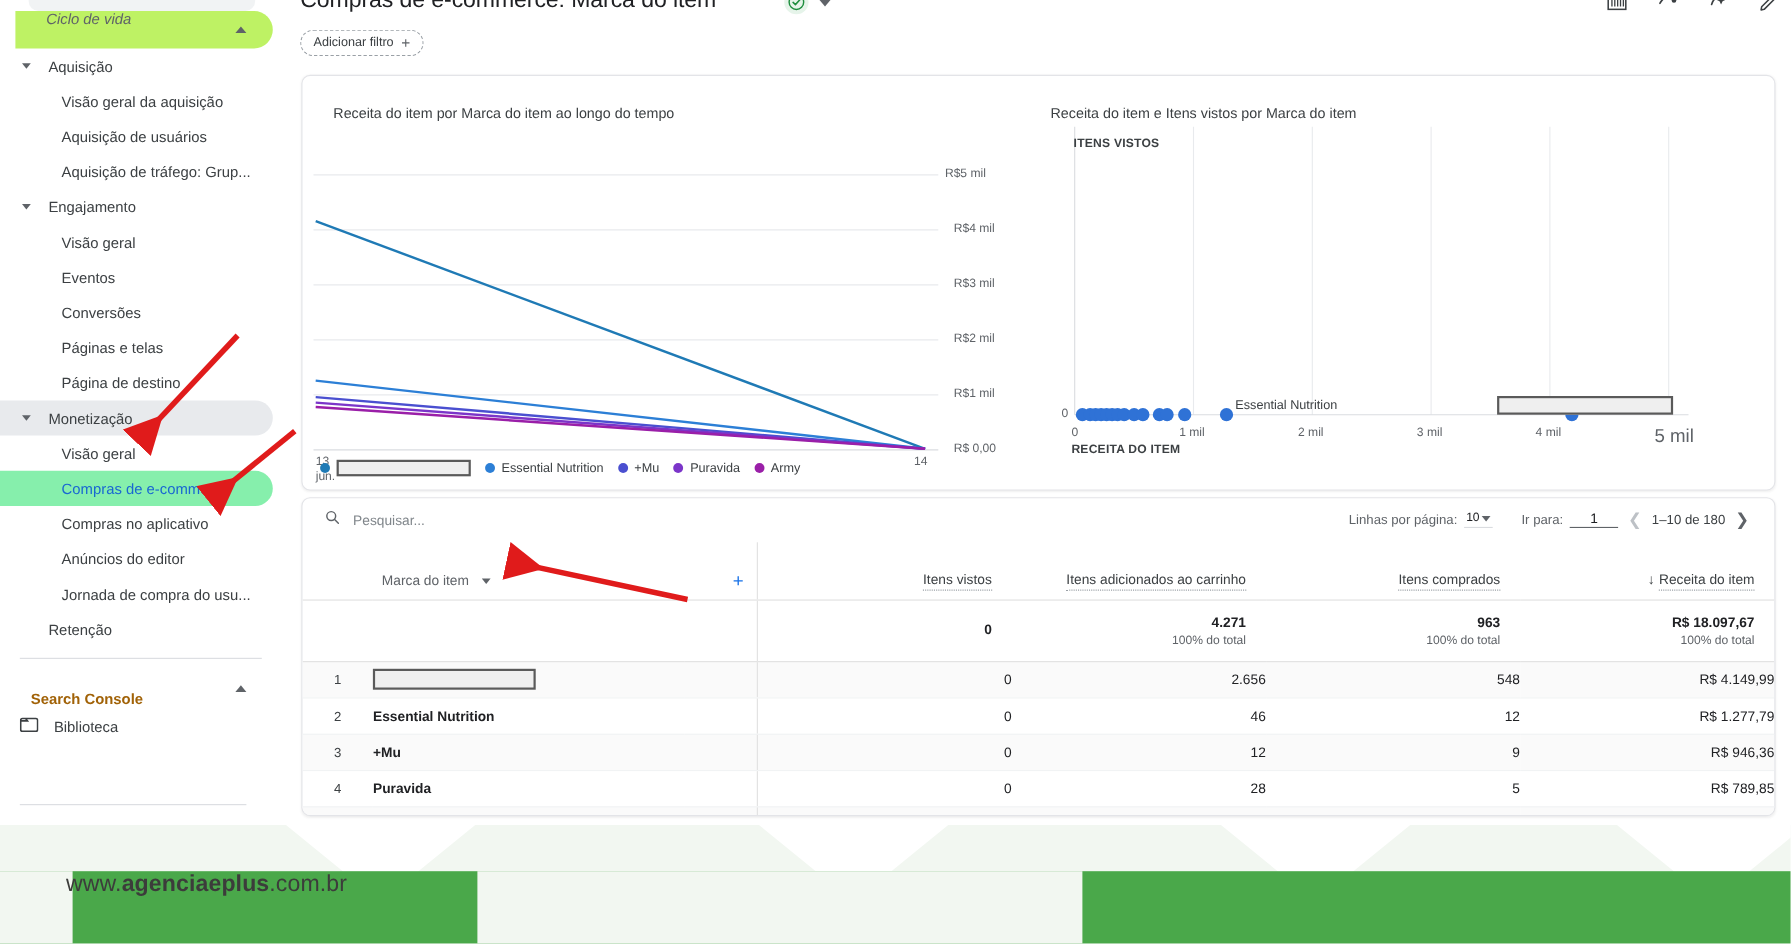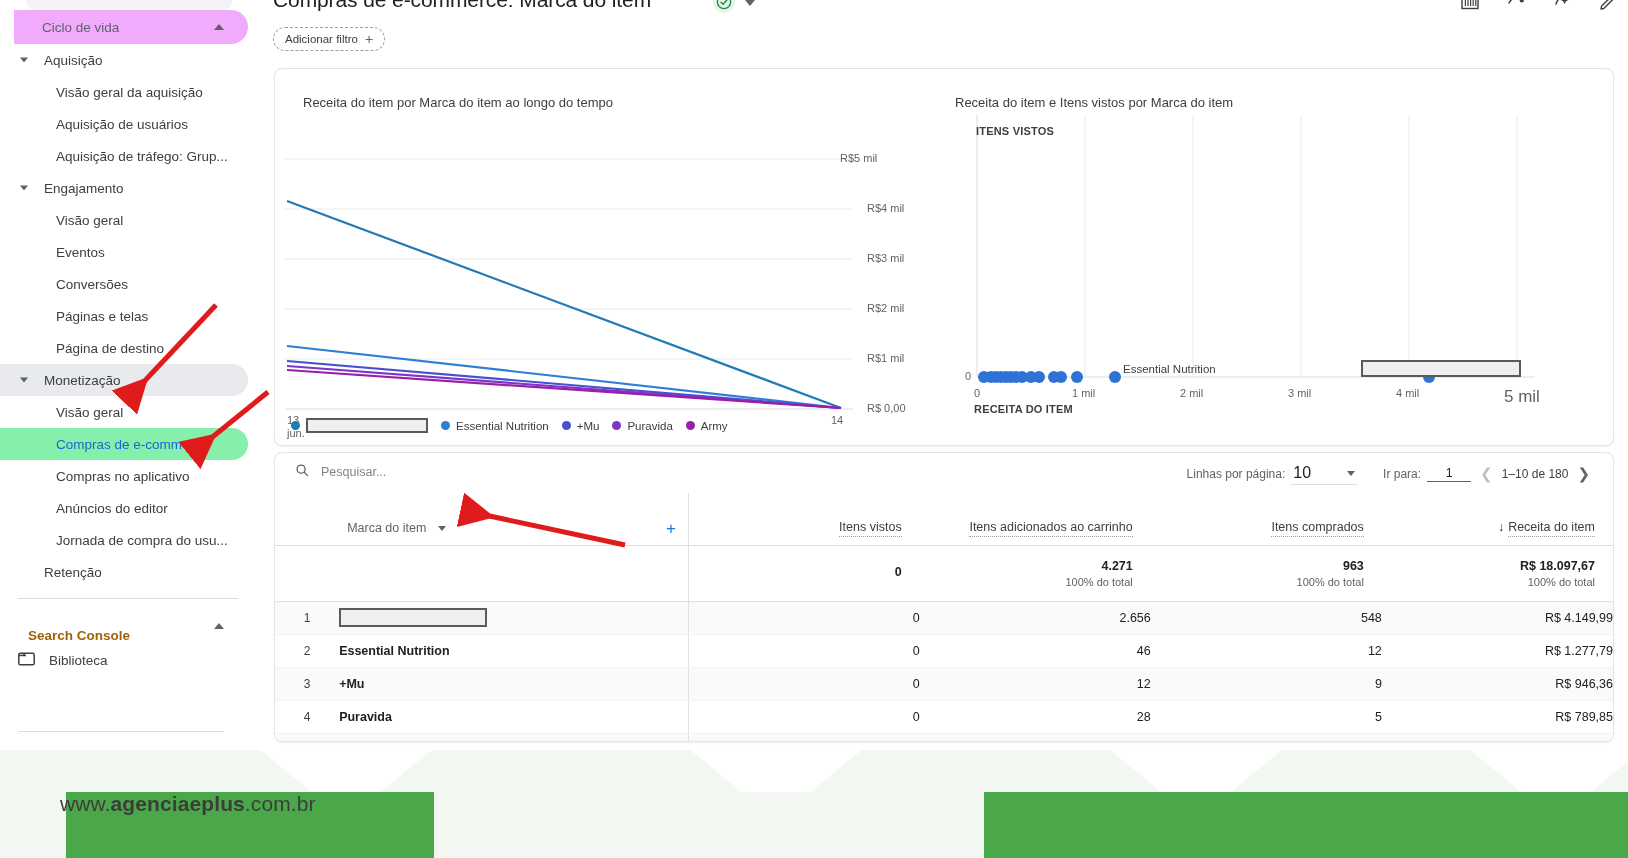--- a/index.html
+++ b/index.html
@@ -30,27 +30,27 @@
   }
   .side-scroll-hint {
     position:absolute; left:26px; top:-8px; width:206px; height:18px;
     background:#f1f3f4; border-radius:9px;
   }
   .side-group-header {
     position: relative;
     height: 34px;
     margin: 0 14px 0 14px;
     border-radius: 0 17px 17px 0;
-    background: #f0abfc;
+    background: #bef264;
     display: flex;
-    align-items: center;
     padding-left: 28px;
     font-size: 13.5px;
     color: #5f6368;
     cursor: pointer;
+    font-style: italic;
   }
   .side-group-header .caret-up {
     position: absolute; right: 24px; top: 50%; transform: translateY(-50%);
     width: 0; height: 0;
     border-left: 5px solid transparent;
     border-right: 5px solid transparent;
     border-bottom: 6px solid #5f6368;
   }
   .side-section {
     position: relative;
@@ -237,24 +237,24 @@
   }
   #search-input::placeholder { color: #80868b; }
 
   #pager {
     position: absolute; right: 14px; top: 10px;
     display: flex; align-items: center;
     font-size: 12px; color: #5f6368; gap: 0;
   }
   #pager .lbl { color:#5f6368; }
   .sel-box {
-    display: inline-flex; align-items: center; gap: 36px;
+    display: inline-flex; align-items: center; gap: 2px;
     margin-left: 6px; padding: 1px 2px 2px 2px;
     border-bottom: 1px solid #dadce0;
-    cursor: pointer; color: #202124; font-size: 16px; justify-content: flex-end;
+    cursor: pointer; color: #202124; font-size: 11px; justify-content: flex-end;
   }
   .sel-box .dn {
     width: 0; height: 0;
     border-left: 4px solid transparent;
     border-right: 4px solid transparent;
     border-top: 5px solid #5f6368;
   }
   .goto-box {
     margin-left: 6px; width: 44px; text-align: center;
     border-bottom: 1px solid #5f6368;
@@ -504,21 +504,21 @@
 
           <line x1="12" y1="235" x2="566" y2="297" stroke="#2c7fd6" stroke-width="2.2"></line>
 
           <line x1="12" y1="250" x2="566" y2="297" stroke="#4a4fd0" stroke-width="2.2"></line>
 
           <line x1="12" y1="255" x2="566" y2="297" stroke="#7b35c9" stroke-width="2.2"></line>
 
           <line x1="12" y1="259" x2="566" y2="297" stroke="#9a1fa8" stroke-width="2.2"></line>
         </svg>
 
-        <div style="position:absolute;left:565px;top:83px;font-size:11px;color:#5f6368;">R$5 mil</div>
+        <div style="position:absolute;left:584px;top:83px;font-size:11px;color:#5f6368;">R$5 mil</div>
         <div style="position:absolute;left:592px;top:133px;font-size:11px;color:#5f6368;">R$4 mil</div>
         <div style="position:absolute;left:592px;top:183px;font-size:11px;color:#5f6368;">R$3 mil</div>
         <div style="position:absolute;left:592px;top:233px;font-size:11px;color:#5f6368;">R$2 mil</div>
         <div style="position:absolute;left:592px;top:283px;font-size:11px;color:#5f6368;">R$1 mil</div>
         <div style="position:absolute;left:592px;top:333px;font-size:11px;color:#5f6368;">R$ 0,00</div>
 
         <div style="position:absolute;left:12px;top:345px;font-size:11px;color:#5f6368;line-height:13px;">
           <div>13</div>
           <div>jun.</div>
         </div>

